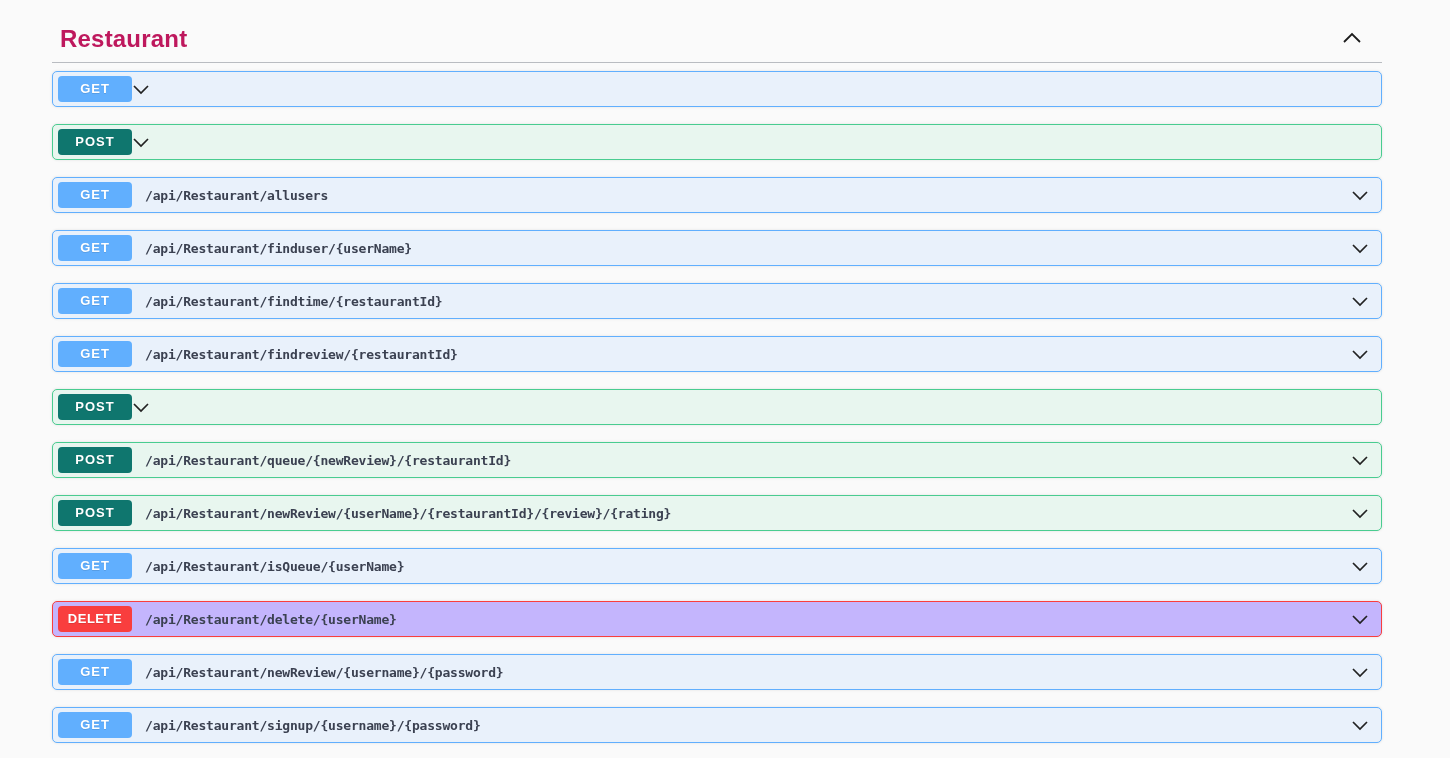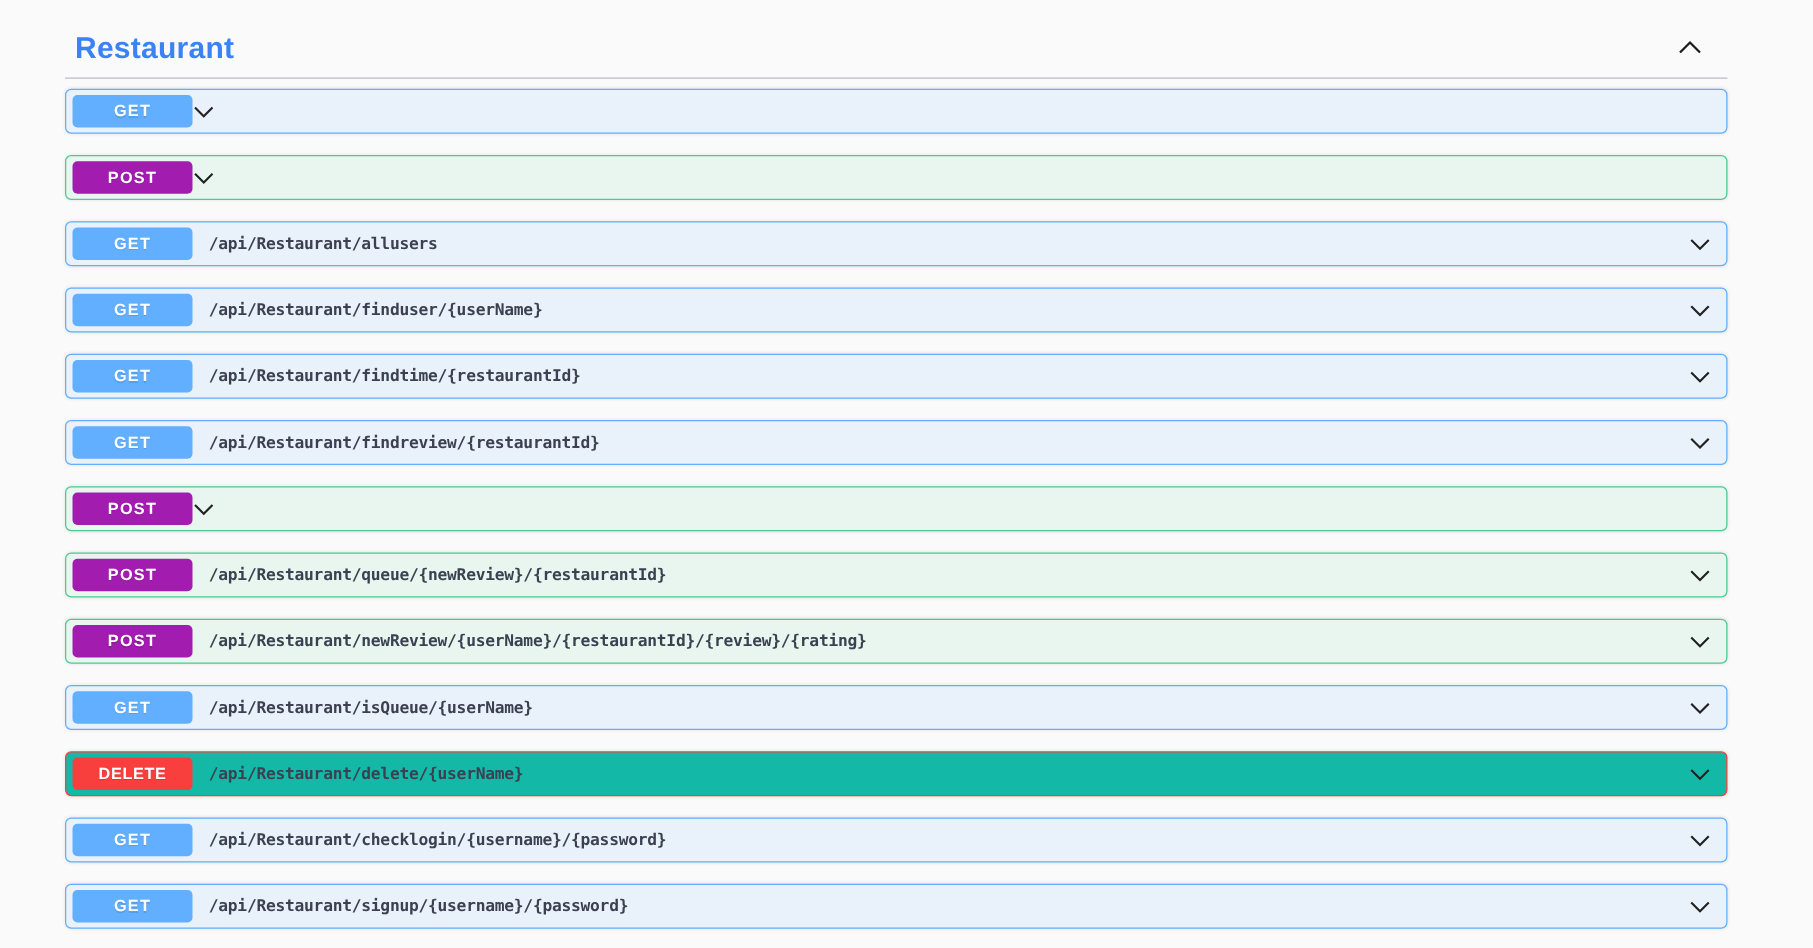--- a/index.html
+++ b/index.html
@@ -17,21 +17,21 @@
     display: flex;
     align-items: center;
     justify-content: space-between;
     padding: 0 20px 0 8px;
     height: 30px;
     cursor: pointer;
   }
   .section-title {
     font-size: 24px;
     font-weight: bold;
-    color: #3b82f6;
+    color: #be185d;
     letter-spacing: 0.2px;
   }
   .collapse-btn {
     background: none; border: none; cursor: pointer;
     display: flex; align-items: center; justify-content: center;
     padding: 0;
   }
   .divider {
     border: none;
     border-bottom: 1px solid #b9bcc1;
@@ -44,21 +44,21 @@
     height: 36px;
     margin-bottom: 17px;
     border: 1px solid;
     border-radius: 5px;
     padding: 0 12px 0 5px;
     box-shadow: 0 0 3px rgba(0,0,0,0.10);
     cursor: pointer;
   }
   .method-badge {
     flex: 0 0 auto;
-    width: 96px;
+    width: 74px;
     height: 26px;
     line-height: 26px;
     border-radius: 4px;
     text-align: center;
     color: #ffffff;
     font-size: 13px;
     font-weight: bold;
     letter-spacing: 1px;
     text-shadow: 0 1px 0 rgba(0,0,0,0.1);
     font-family: "Liberation Sans", sans-serif;
@@ -75,22 +75,22 @@
     overflow: hidden;
   }
   .chevron {
     flex: 0 0 auto;
     display: flex; align-items: center;
   }
   
   .method-get    { background: #e9f1fb; border-color: #61affe; }
   .method-get    .method-badge { background: #61affe; }
   .method-post   { background: #e8f6ef; border-color: #49cc90; }
-  .method-post   .method-badge { background: #a21caf; }
-  .method-delete { background: #14b8a6; border-color: #f93e3e; }
+  .method-post   .method-badge { background: #0f766e; }
+  .method-delete { background: #c4b5fd; border-color: #f93e3e; }
   .method-delete .method-badge { background: #f93e3e; letter-spacing: 0.5px; }
 </style>
 </head>
 <body>
 
 <div class="page">
 
   <div class="section-header">
     <span class="section-title">Restaurant</span>
     <button class="collapse-btn">
@@ -207,21 +207,21 @@
     <span class="path">/api/Restaurant/delete/{userName}</span>
     <span class="chevron">
       <svg width="18" height="11" viewBox="0 0 18 11">
         <polyline points="2,2 9,9 16,2" fill="none" stroke="#222" stroke-width="1.7"></polyline>
       </svg>
     </span>
   </div>
 
   <div class="opblock method-get">
     <span class="method-badge">GET</span>
-    <span class="path">/api/Restaurant/checklogin/{username}/{password}</span>
+    <span class="path">/api/Restaurant/newReview/{username}/{password}</span>
     <span class="chevron">
       <svg width="18" height="11" viewBox="0 0 18 11">
         <polyline points="2,2 9,9 16,2" fill="none" stroke="#222" stroke-width="1.7"></polyline>
       </svg>
     </span>
   </div>
 
   <div class="opblock method-get">
     <span class="method-badge">GET</span>
     <span class="path">/api/Restaurant/signup/{username}/{password}</span>

